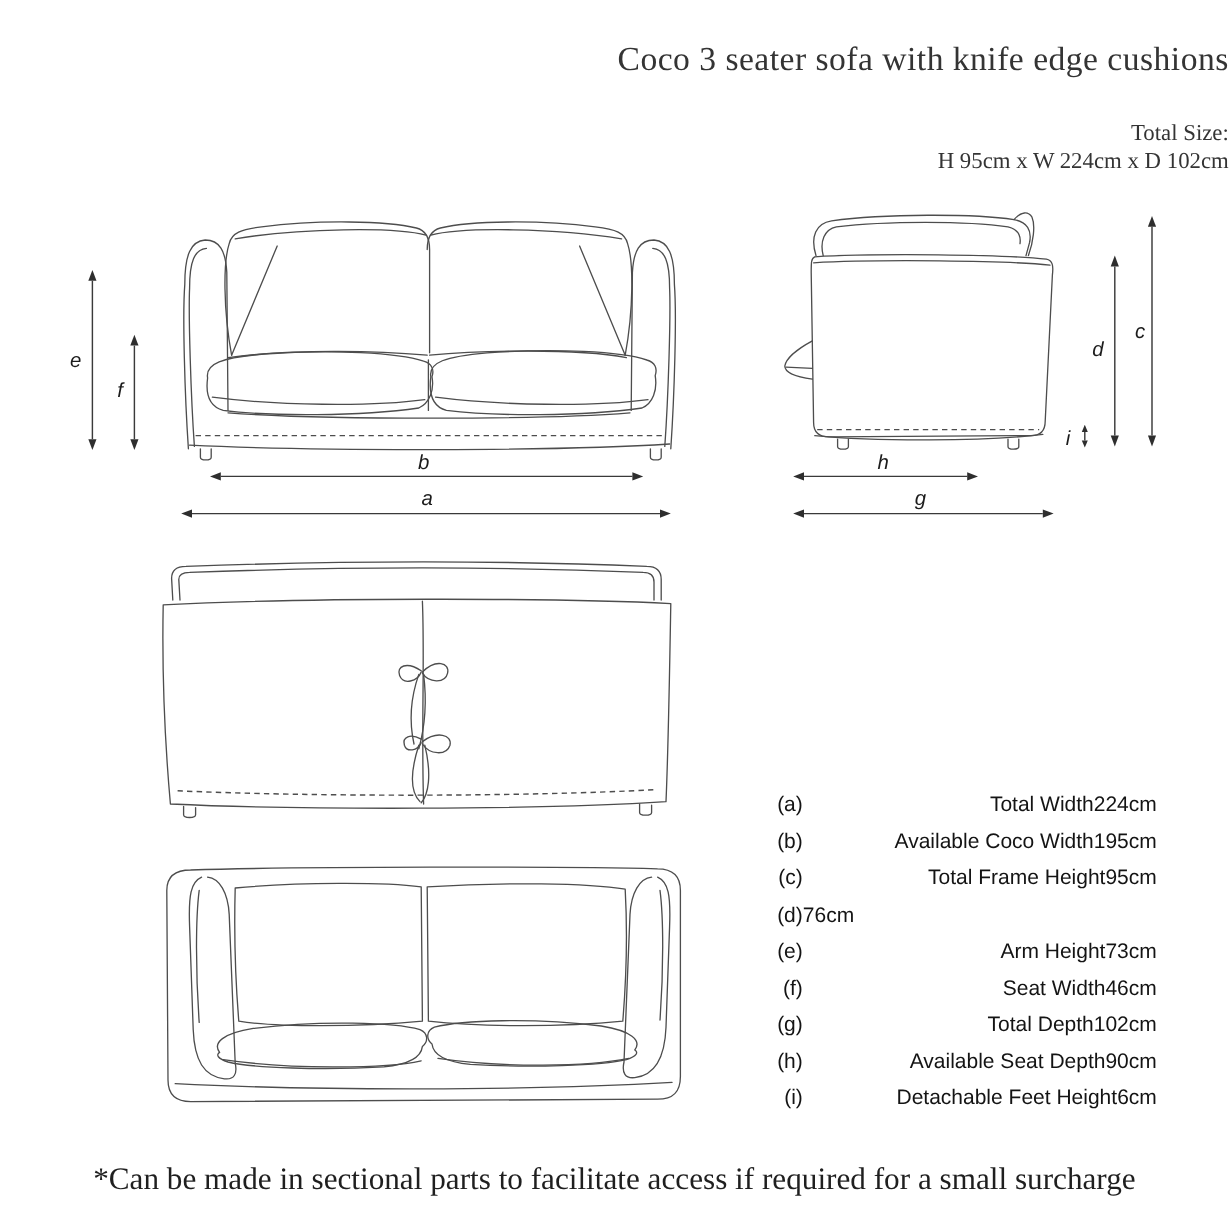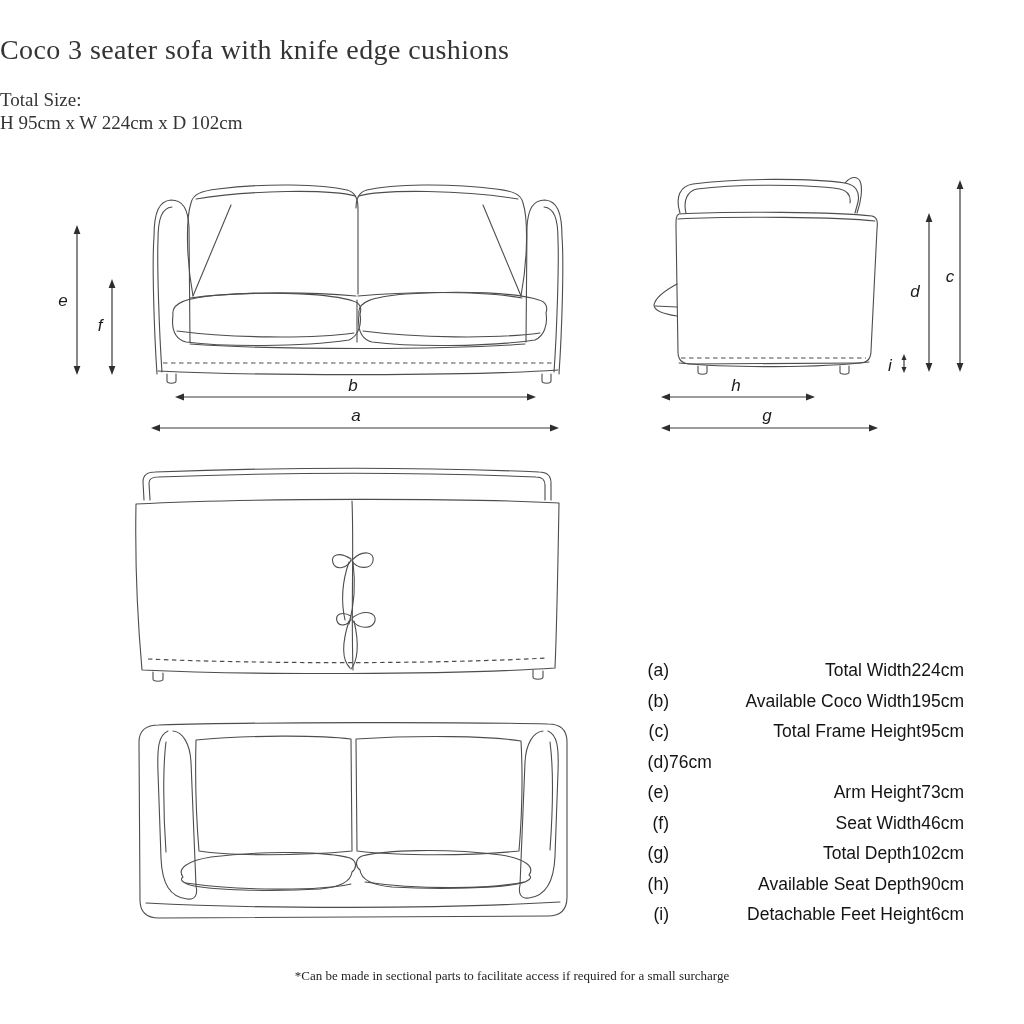--- a/index.html
+++ b/index.html
@@ -1,45 +1,45 @@
 <!DOCTYPE html>
 <html><head>
 <meta charset="utf-8">
 <style>
   html,body { margin:0; padding:0; background:#ffffff; }
   .page {
     position:relative; width:1024px; height:1024px; background:#ffffff;
     font-family:"Liberation Sans", sans-serif; overflow:hidden; color:#222;
   }
-  .header { position:absolute; top:0; left:0; right:0; text-align:left; }
+  .header { position:absolute; top:0; left:0; right:0; text-align:right; }
   .title {
     margin:34px 0 0; font-family:"Liberation Serif", serif; font-weight:400;
     font-size:28px; letter-spacing:0.4px; color:#343434;
   }
   .subtitle {
-    margin:22px 0 0; font-family:"Liberation Serif", serif; font-weight:400;
+    margin:34px 0 0; font-family:"Liberation Serif", serif; font-weight:400;
     font-size:19px; line-height:23px; color:#343434;
   }
   .diagram-svg { position:absolute; left:0; top:0; }
   .sofa-line { fill:none; stroke:#4d4d4d; stroke-width:1.1; stroke-linecap:round; stroke-linejoin:round; }
   .sofa-dotted { fill:none; stroke:#4d4d4d; stroke-width:1.2; stroke-dasharray:4.5 3.5; stroke-linecap:butt; }
   .dim-line { fill:none; stroke:#3a3a3a; stroke-width:1.2; }
   .dim-head { fill:#2e2e2e; stroke:none; }
   .dim-letter {
     font-family:"Liberation Sans", sans-serif; font-style:italic; font-size:17px;
     fill:#1c1c1c; text-anchor:middle;
   }
   .dim-table { position:absolute; left:633px; top:655px; width:331px; font-size:17.5px; color:#141414; }
   .dim-row { display:flex; align-items:baseline; height:30.5px; line-height:30.5px; }
   .dim-key { flex:none; width:36px; text-align:right; }
   .dim-label { flex:1 1 auto; margin-left:17px; text-align:right; white-space:nowrap; }
   .dim-value { flex:none; }
   .footnote {
     position:absolute; left:0; right:0; top:968px; text-align:center;
-    font-family:"Liberation Serif", serif; font-size:13px; color:#1f1f1f;
+    font-family:"Liberation Serif", serif; font-size:26px; color:#1f1f1f;
   }
 </style>
 </head>
 <body>
 
 <div class="page">
 
   <div class="header">
     <h1 class="title">Coco 3 seater sofa with knife edge cushions</h1>
     <div class="subtitle">

